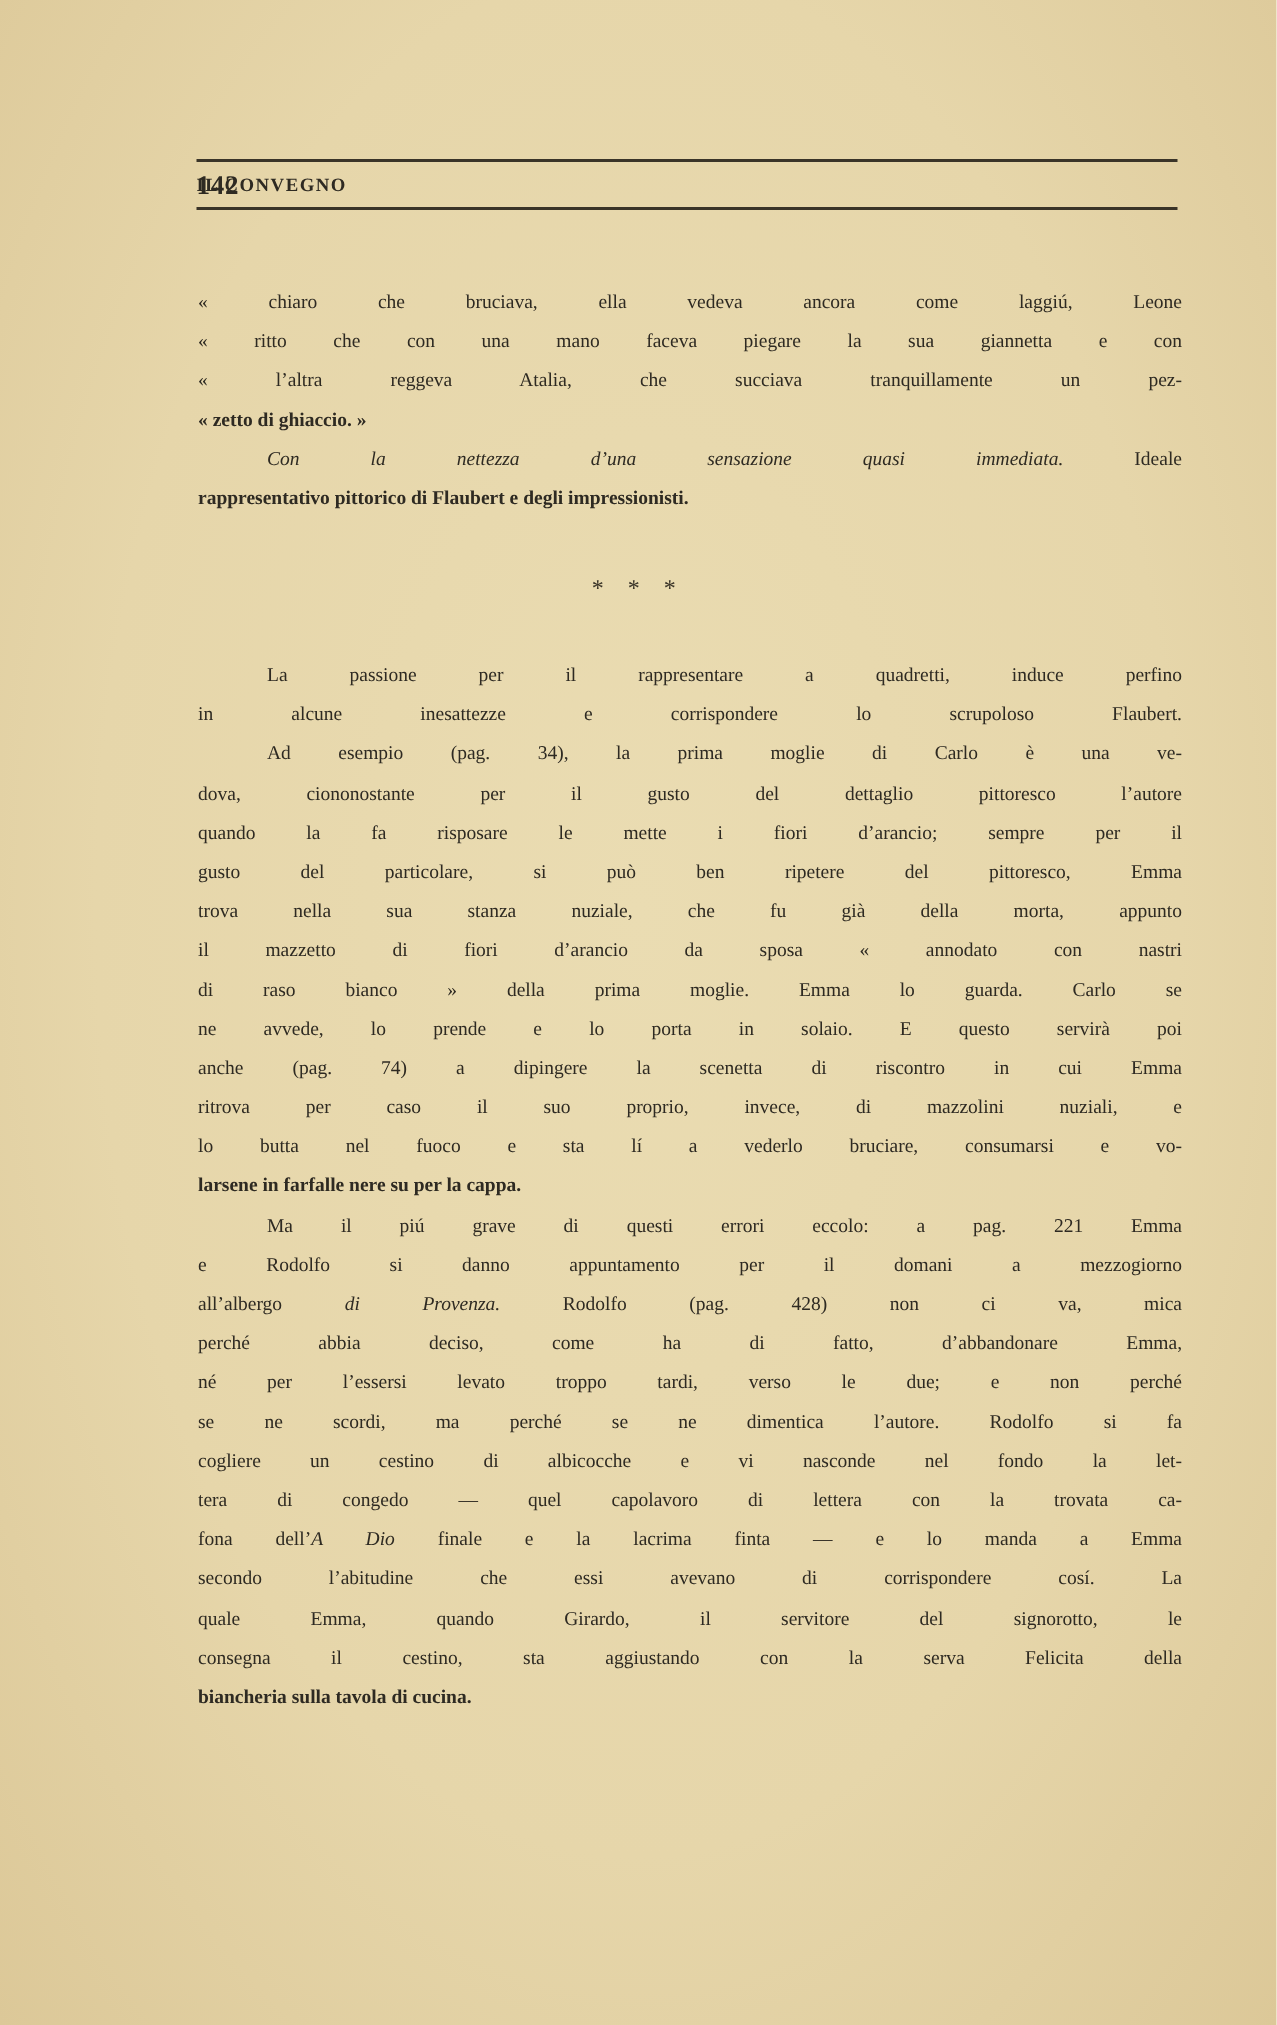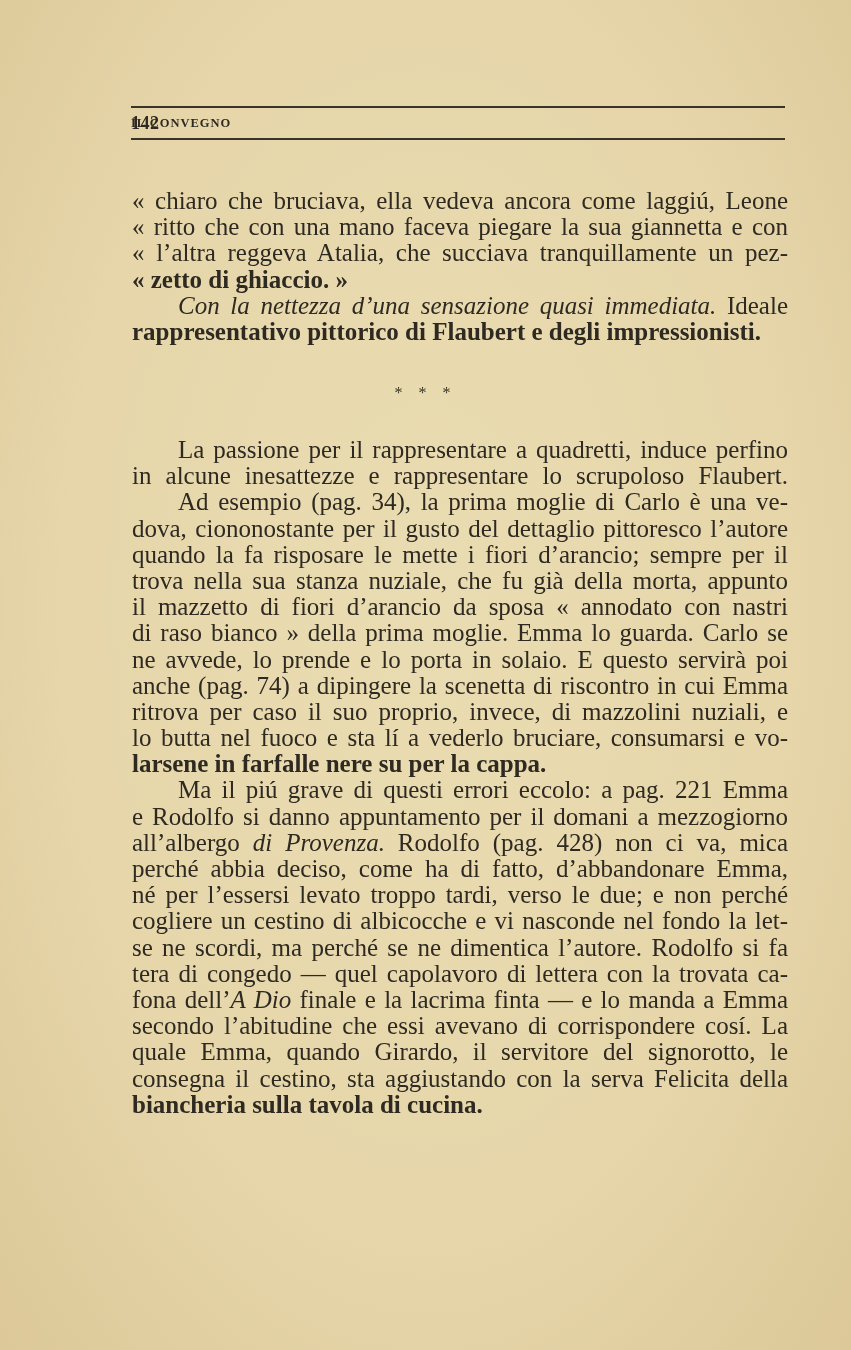--- a/index.html
+++ b/index.html
@@ -23,21 +23,21 @@
     position: absolute; left: 0; top: 0;
     font-weight: bold; font-size: 18px; letter-spacing: 0.5px;
   }
   .journal-title {
     position: absolute; left: 0; right: 0; top: 3px; text-align: left;
     font-weight: bold; font-size: 12.5px; letter-spacing: 1px;
     padding-right: 20px;
   }
   .text {
     position: absolute; left: 132px; width: 656px;
-    font-size: 25px; line-height: 26.2px;
+    font-size: 13px; line-height: 26.2px;
     text-align: justify;
   }
   .line { display: block; text-align: justify; text-align-last: justify; white-space: nowrap; height: 26.2px; }
   .line.last { text-align-last: left; font-weight: bold; }
   .indent { padding-left: 46px; }
   .block1 { top: 188px; }
   .block2 { top: 437px; }
   .stars {
     position: absolute; left: 0; width: 851px; top: 384px; text-align: center;
     font-size: 16px; letter-spacing: 6px; color: #3a3428;
@@ -62,41 +62,42 @@
     <span class="line">« l’altra reggeva Atalia, che succiava tranquillamente un pez-</span>
     <span class="line last">« zetto di ghiaccio. »</span>
     <span class="line indent"><em>Con la nettezza d’una sensazione quasi immediata.</em><span> Ideale</span></span>
     <span class="line last">rappresentativo pittorico di Flaubert e degli impressionisti.</span>
   </div>
 
   <div class="stars">* * *</div>
 
   <div class="text block2">
     <span class="line indent">La passione per il rappresentare a quadretti, induce perfino</span>
-    <span class="line">in alcune inesattezze e rappresentare lo scrupoloso Flaubert.</span>
+    <span class="line">in alcune inesattezze e corrispondere lo scrupoloso Flaubert.</span>
 
     <span class="line indent">Ad esempio (pag. 34), la prima moglie di Carlo è una ve-</span>
     <span class="line">dova, ciononostante per il gusto del dettaglio pittoresco l’autore</span>
     <span class="line">quando la fa risposare le mette i fiori d’arancio; sempre per il</span>
+    <span class="line">gusto del particolare, si può ben ripetere del pittoresco, Emma</span>
     <span class="line">trova nella sua stanza nuziale, che fu già della morta, appunto</span>
     <span class="line">il mazzetto di fiori d’arancio da sposa « annodato con nastri</span>
     <span class="line">di raso bianco » della prima moglie. Emma lo guarda. Carlo se</span>
     <span class="line">ne avvede, lo prende e lo porta in solaio. E questo servirà poi</span>
     <span class="line">anche (pag. 74) a dipingere la scenetta di riscontro in cui Emma</span>
     <span class="line">ritrova per caso il suo proprio, invece, di mazzolini nuziali, e</span>
     <span class="line">lo butta nel fuoco e sta lí a vederlo bruciare, consumarsi e vo-</span>
     <span class="line last">larsene in farfalle nere su per la cappa.</span>
 
     <span class="line indent">Ma il piú grave di questi errori eccolo: a pag. 221 Emma</span>
     <span class="line">e Rodolfo si danno appuntamento per il domani a mezzogiorno</span>
     <span class="line"><span>all’albergo </span><em>di Provenza.</em><span> Rodolfo (pag. 428) non ci va, mica</span></span>
     <span class="line">perché abbia deciso, come ha di fatto, d’abbandonare Emma,</span>
     <span class="line">né per l’essersi levato troppo tardi, verso le due; e non perché</span>
+    <span class="line">se ne scordi, ma perché se ne dimentica l’autore. Rodolfo si fa</span>
     <span class="line">cogliere un cestino di albicocche e vi nasconde nel fondo la let-</span>
-    <span class="line">se ne scordi, ma perché se ne dimentica l’autore. Rodolfo si fa</span>
     <span class="line">tera di congedo — quel capolavoro di lettera con la trovata ca-</span>
     <span class="line"><span>fona dell’</span><em>A Dio</em><span> finale e la lacrima finta — e lo manda a Emma</span></span>
     <span class="line">secondo l’abitudine che essi avevano di corrispondere cosí. La</span>
     <span class="line">quale Emma, quando Girardo, il servitore del signorotto, le</span>
     <span class="line">consegna il cestino, sta aggiustando con la serva Felicita della</span>
     <span class="line last">biancheria sulla tavola di cucina.</span>
   </div>
 
 </div>
 

